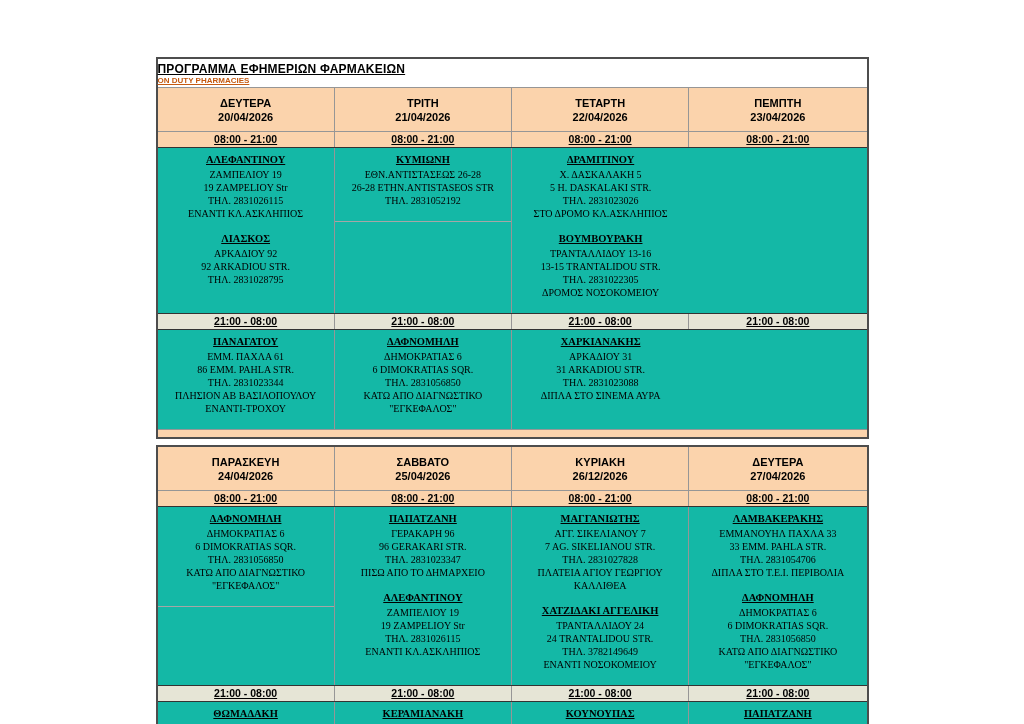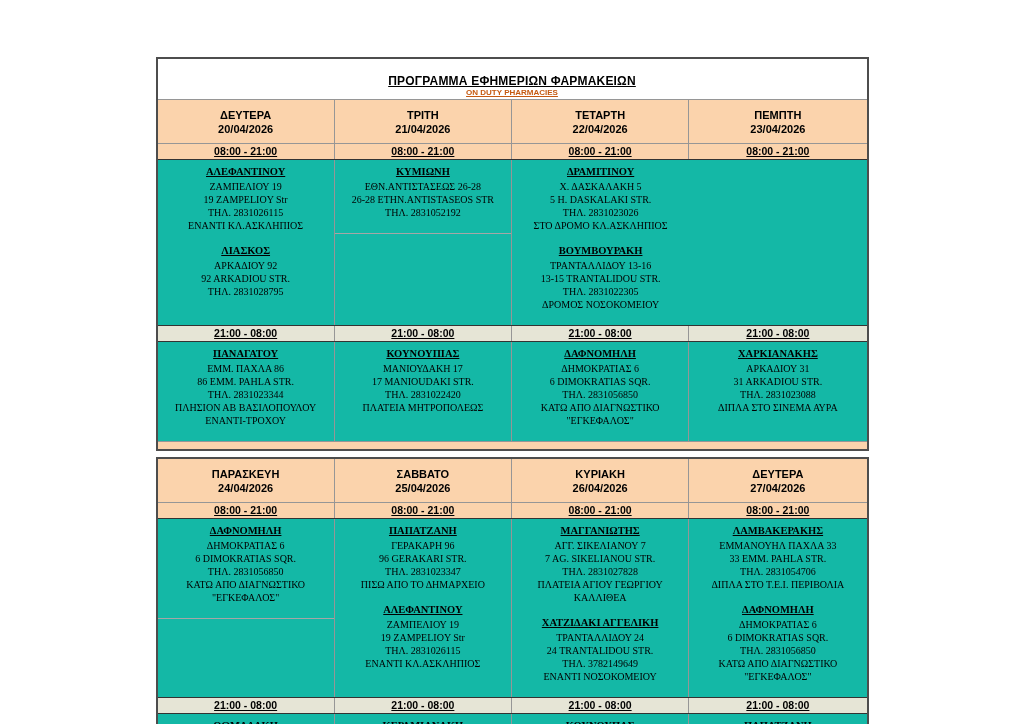--- a/index.html
+++ b/index.html
@@ -16,22 +16,22 @@
     font-family:"Liberation Sans","DejaVu Sans",sans-serif;
     color:#000;
     overflow:hidden;
   }
   .sheet{width:713px;margin:0 auto;padding-top:57px;}
 
   .week-table{border:2px solid var(--frame);background:#fff;}
   .week-table + .week-table{margin-top:6px;}
 
   .title-block{
-    text-align:center;
-    padding:15px 0 2px;
+    text-align:left;
+    padding:3px 0 2px;
     border-bottom:1px solid var(--grid);
   }
   .main-title{
     font-size:12px;font-weight:bold;text-decoration:underline;letter-spacing:.2px;
   }
   .sub-title{
     font-size:8px;font-weight:bold;text-decoration:underline;color:var(--accent);
   }
 
   .grid-row{display:grid;grid-template-columns:repeat(4,1fr);}
@@ -147,34 +147,25 @@
       <div class="cell band-cell">21:00 - 08:00</div>
       <div class="cell band-cell">21:00 - 08:00</div>
       <div class="cell band-cell">21:00 - 08:00</div>
       <div class="cell band-cell">21:00 - 08:00</div>
     </div>
 
     <div class="grid-row content-row night-row">
       <div class="cell pcell">
           <div class="ph">
             <div class="ph-name">ΠΑΝΑΓΑΤΟΥ</div>
-            <div class="ph-line">ΕΜΜ. ΠΑΧΛΑ 86</div>
+            <div class="ph-line">ΕΜΜ. ΠΑΧΛΑ 61</div>
             <div class="ph-line">86 EMM. PAHLA STR.</div>
             <div class="ph-line">ΤΗΛ. 2831023344</div>
             <div class="ph-line">ΠΛΗΣΙΟΝ ΑΒ ΒΑΣΙΛΟΠΟΥΛΟΥ</div>
             <div class="ph-line">ΕΝΑΝΤΙ-ΤΡΟΧΟΥ</div>
-          </div>
-        </div>
-      <div class="cell pcell">
-          <div class="ph">
-            <div class="ph-name">ΚΟΥΝΟΥΠΙΑΣ</div>
-            <div class="ph-line">ΜΑΝΙΟΥΔΑΚΗ 17</div>
-            <div class="ph-line">17 MANIOUDAKI STR.</div>
-            <div class="ph-line">ΤΗΛ. 2831022420</div>
-            <div class="ph-line">ΠΛΑΤΕΙΑ ΜΗΤΡΟΠΟΛΕΩΣ</div>
           </div>
         </div>
       <div class="cell pcell">
           <div class="ph">
             <div class="ph-name">ΔΑΦΝΟΜΗΛΗ</div>
             <div class="ph-line">ΔΗΜΟΚΡΑΤΙΑΣ 6</div>
             <div class="ph-line">6 DIMOKRATIAS SQR.</div>
             <div class="ph-line">ΤΗΛ. 2831056850</div>
             <div class="ph-line">ΚΑΤΩ ΑΠΟ ΔΙΑΓΝΩΣΤΙΚΟ</div>
             <div class="ph-line">"ΕΓΚΕΦΑΛΟΣ"</div>
@@ -200,21 +191,21 @@
       <div class="cell hcell">
         <div class="day-name">ΠΑΡΑΣΚΕΥΗ</div>
         <div class="day-date">24/04/2026</div>
       </div>
       <div class="cell hcell">
         <div class="day-name">ΣΑΒΒΑΤΟ</div>
         <div class="day-date">25/04/2026</div>
       </div>
       <div class="cell hcell">
         <div class="day-name">ΚΥΡΙΑΚΗ</div>
-        <div class="day-date">26/04/2026</div>
+        <div class="day-date">26/12/2026</div>
       </div>
       <div class="cell hcell">
         <div class="day-name">ΔΕΥΤΕΡΑ</div>
         <div class="day-date">27/04/2026</div>
       </div>
     </div>
 
     <div class="grid-row band peach-band">
       <div class="cell band-cell">08:00 - 21:00</div>
       <div class="cell band-cell">08:00 - 21:00</div>

